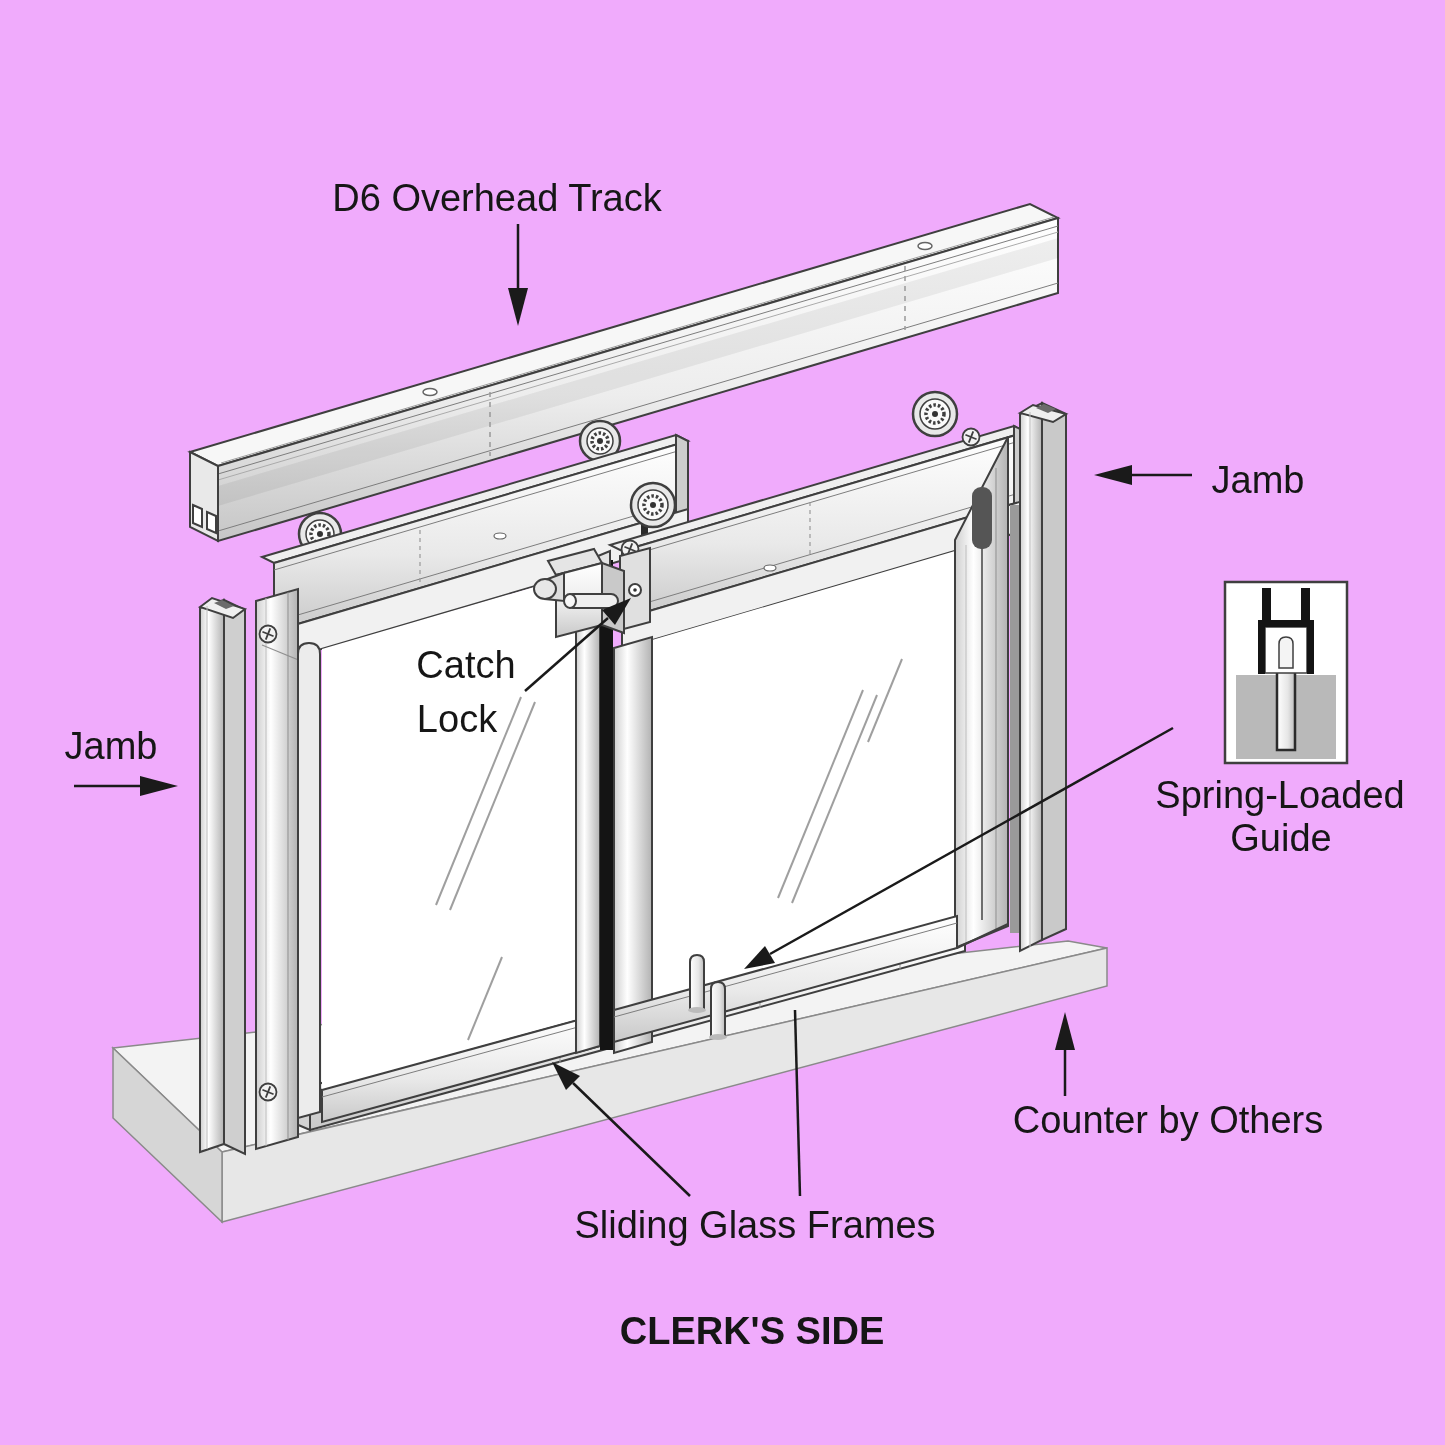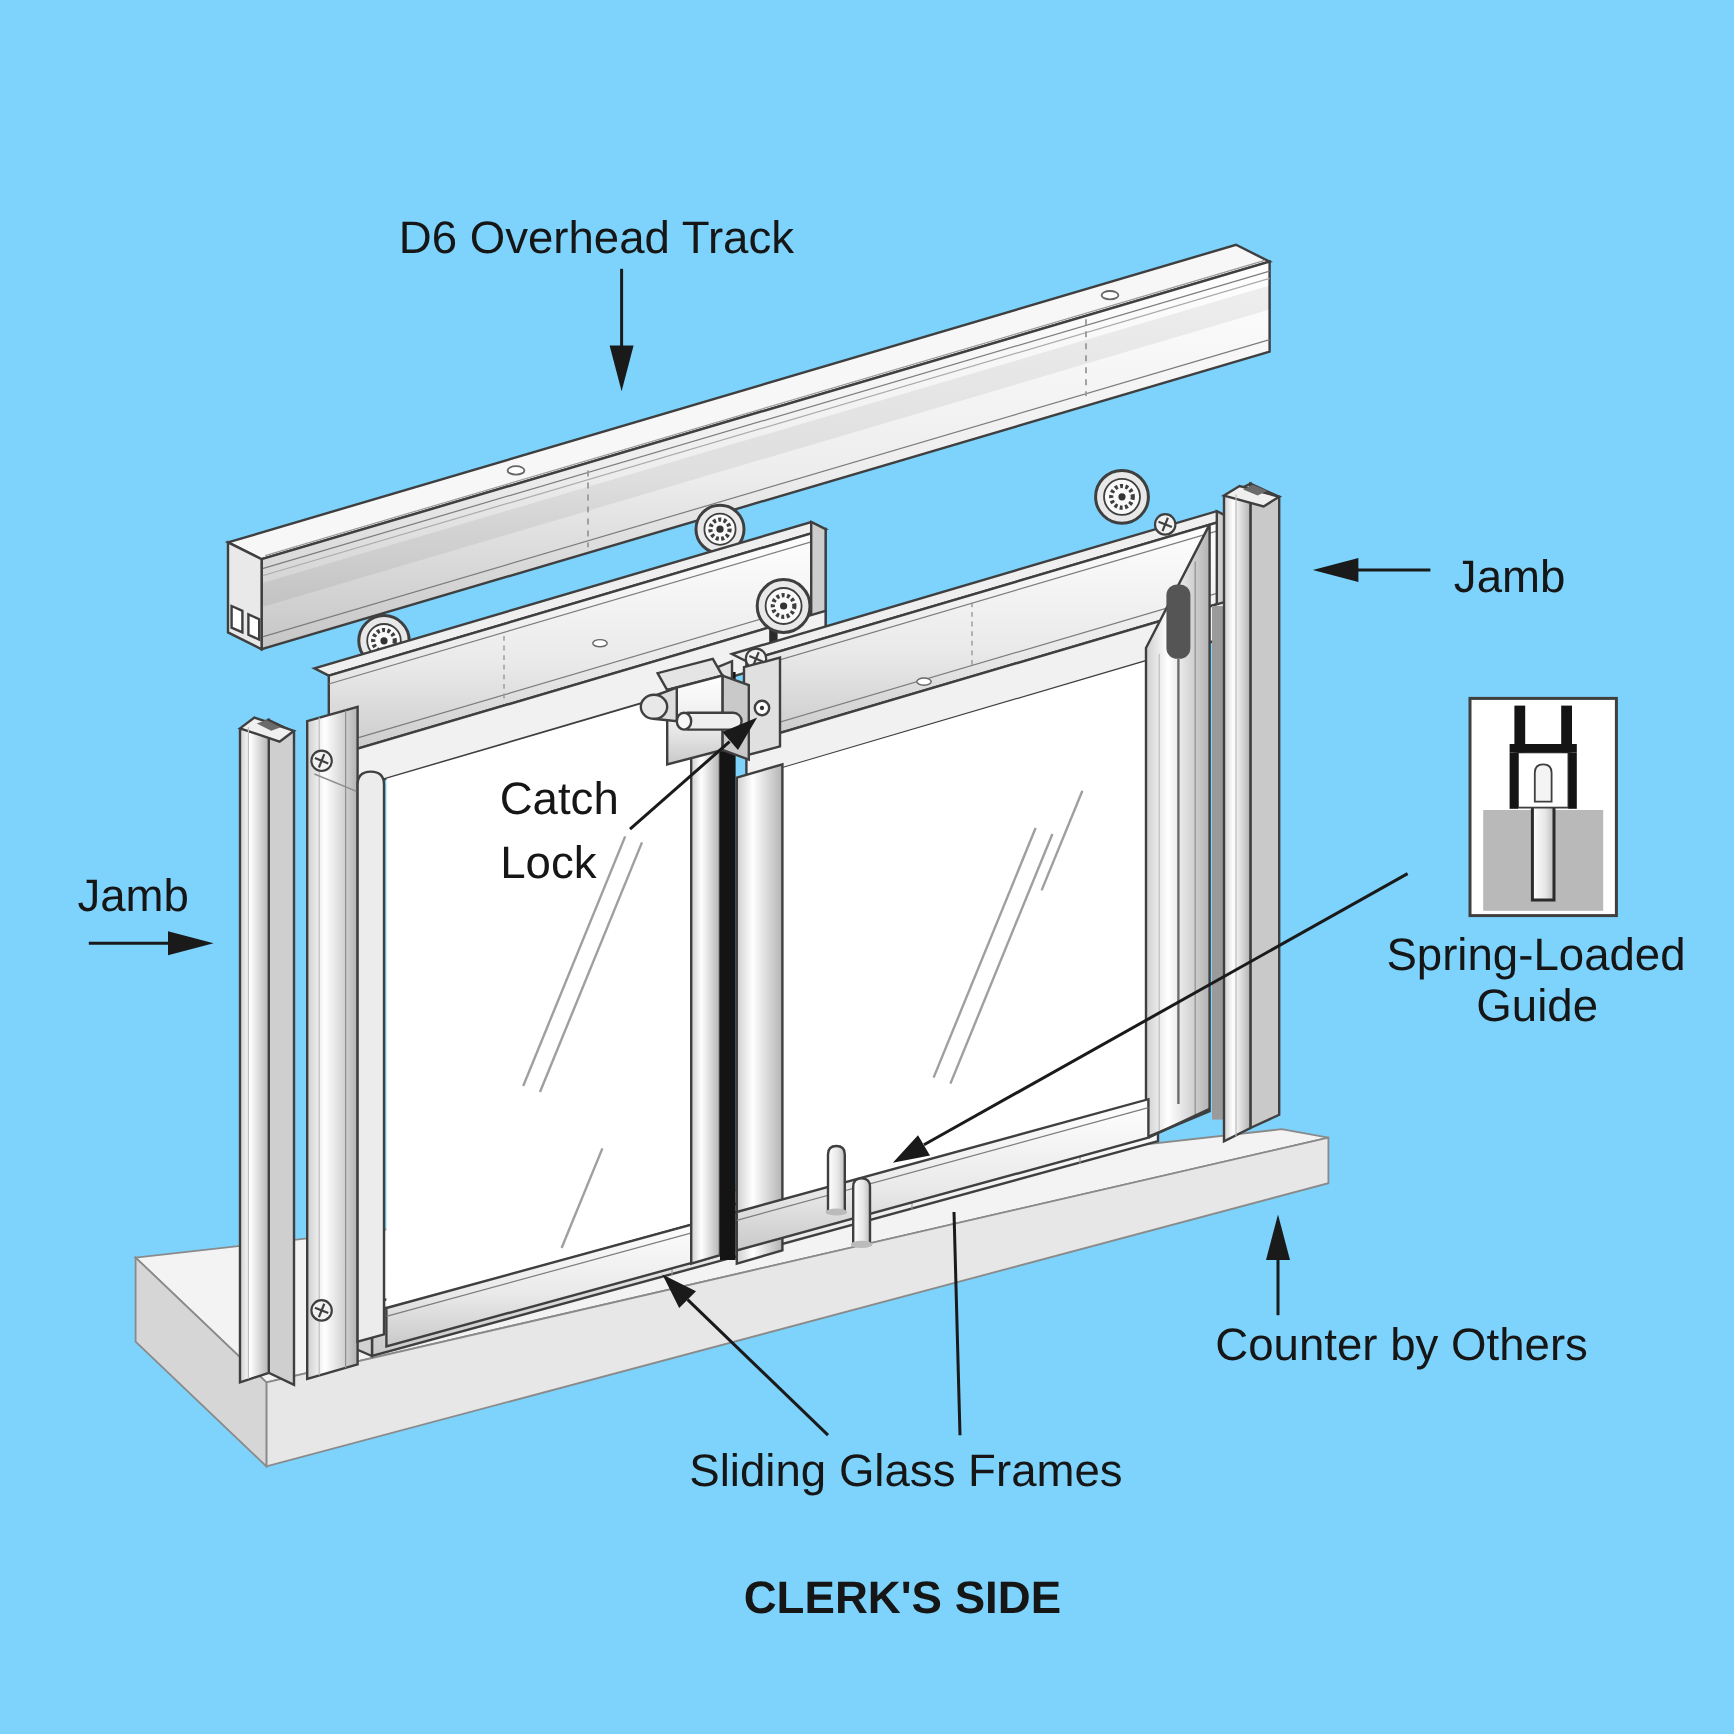--- a/index.html
+++ b/index.html
@@ -1,19 +1,19 @@
 <!DOCTYPE html>
 <html><head>
 <meta charset="utf-8">
 <style>
   html,body{margin:0;padding:0;background:#ffffff;}
   .canvas{
     position:relative;
     width:1445px;height:1445px;
-    background:#7dd3fc;
+    background:#f0abfc;
     font-family:"Liberation Sans","DejaVu Sans",sans-serif;
     overflow:hidden;
   }
   svg{position:absolute;left:0;top:0;}
   text{
     font-family:"Liberation Sans","DejaVu Sans",sans-serif;
     fill:#161616;
   }
   .lbl{font-size:38px;}
   .cap{font-size:38px;font-weight:bold;}

